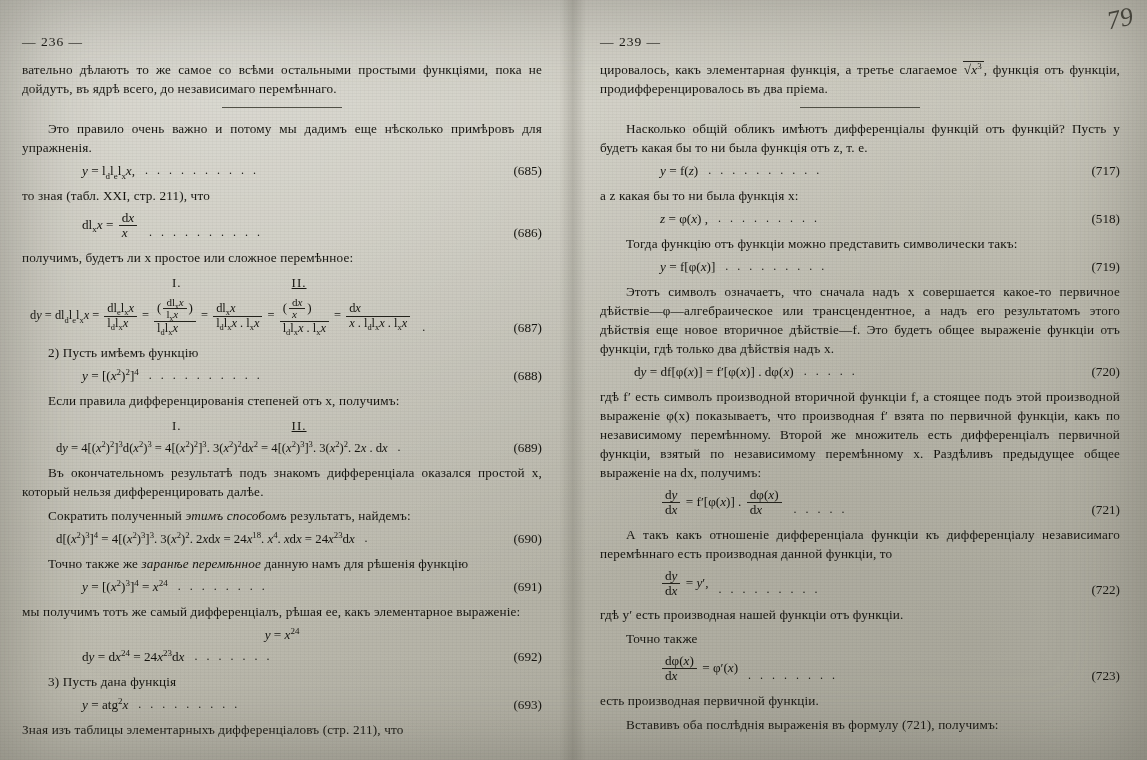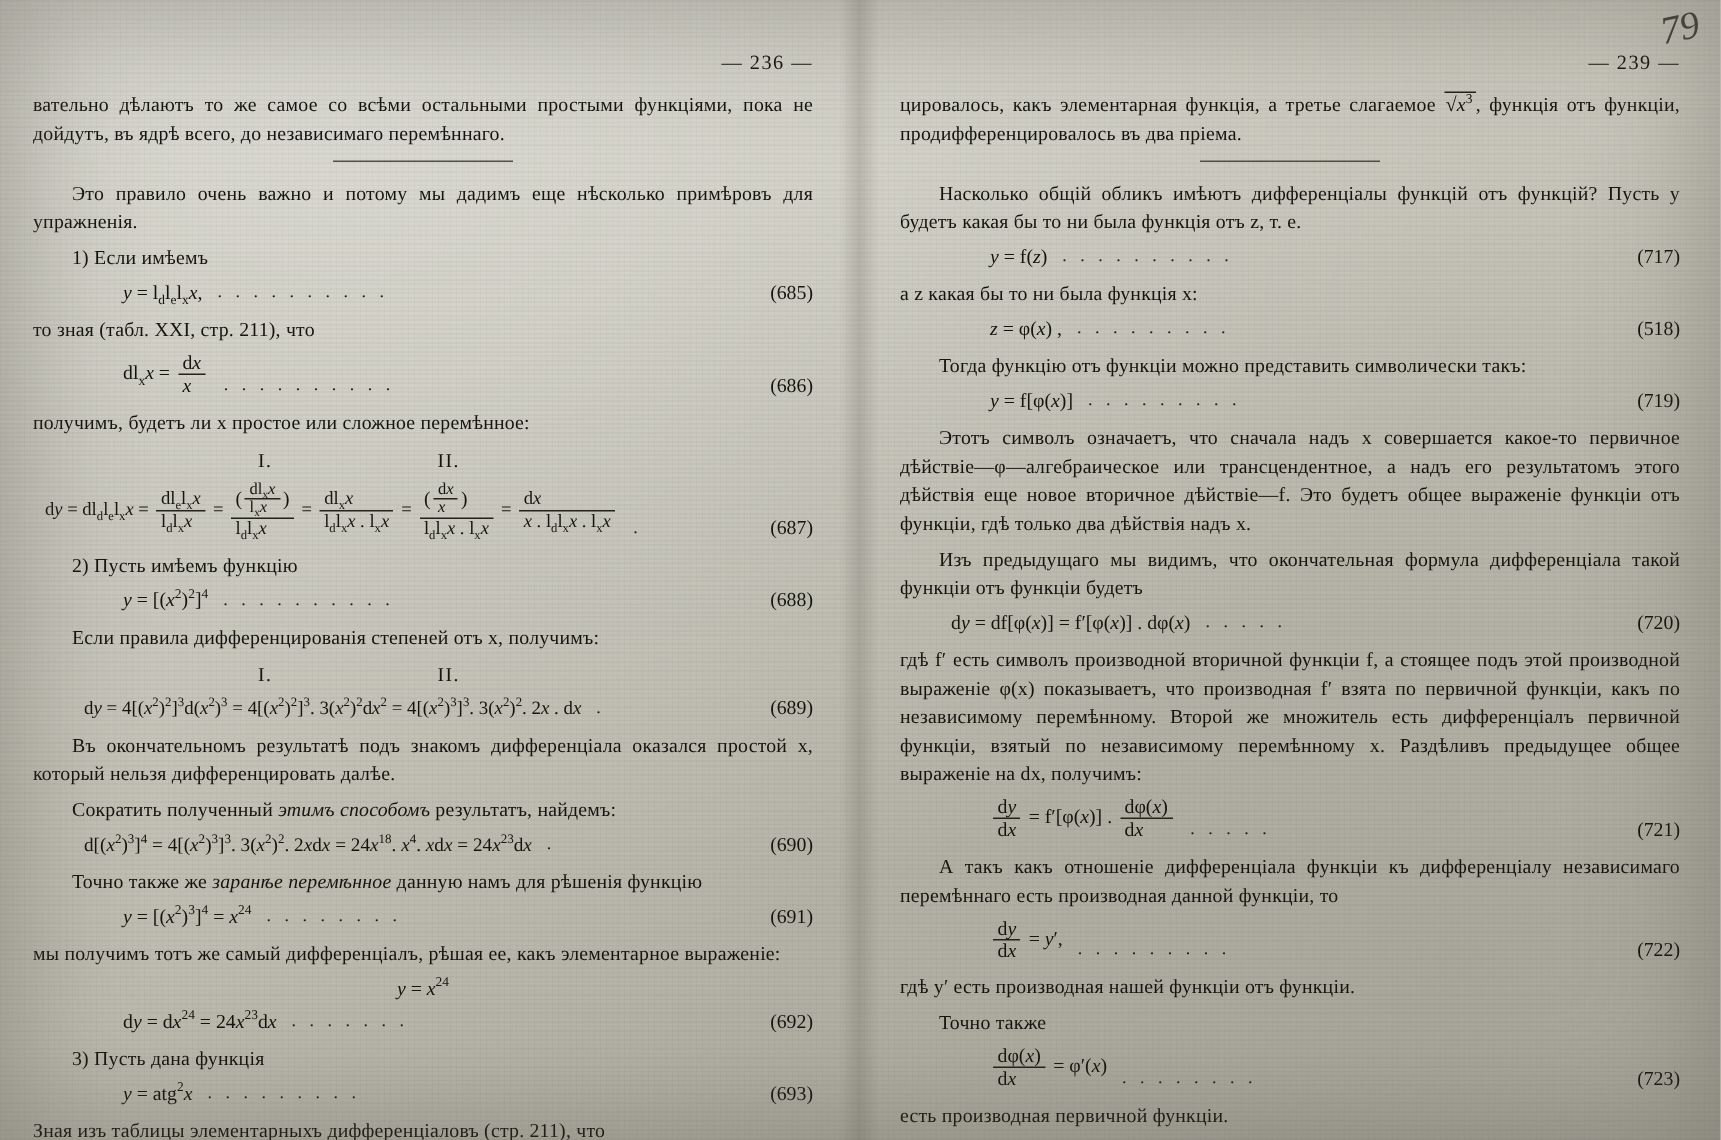--- a/index.html
+++ b/index.html
@@ -65,21 +65,21 @@
   .col {
     position: absolute;
     top: 34px;
     width: 520px;
     height: 716px;
   }
   .col-left { left: 22px; }
   .col-right { left: 600px; }
 
   .pagenum {
-    text-align: right;
+    text-align: left;
     font-size: 13.5px;
     letter-spacing: 1px;
     margin-bottom: 10px;
   }
 
   p, .para {
     font-size: 13.2px;
     line-height: 1.44;
     margin: 0 0 5px 0;
     text-align: justify;
@@ -133,21 +133,21 @@
   }
 
   
   .romans {
     display: flex;
     font-size: 13px;
     margin: 8px 0 0 0;
     letter-spacing: 1px;
   }
   .romans .r1 { margin-left: 150px; }
-  .romans .r2 { margin-left: 110px; }
+  .romans .r2 { margin-left: 110px; text-decoration: underline; }
 
   
   .frac {
     display: inline-block;
     vertical-align: middle;
     text-align: left;
     line-height: 1.08;
     margin: 0 2px;
   }
   .frac .t { display: block; padding: 0 3px; }
@@ -179,21 +179,20 @@
   <div class="col col-left">
 
     <div class="pagenum">— 236 —</div>
 
     <p class="para">вательно дѣлаютъ то же самое со всѣми остальными простыми функціями, пока не дойдутъ, въ ядрѣ всего, до независимаго перемѣннаго.</p>
 
     <div class="rule"></div>
 
     <p class="para indent">Это правило очень важно и потому мы дадимъ еще нѣсколько примѣровъ для упражненія.</p>
 
-    <p class="para indent tight">1) Если имѣемъ</p>
 
     <div class="fline">
       <span class="expr">
         <i>y</i> = l<sub>d</sub>l<sub>e</sub>l<sub>x</sub><i>x</i>,
       </span>
       <span class="dots">. . . . . . . . . .</span>
       <span class="num">(685)</span>
     </div>
 
     <p class="para">то зная (табл. XXI, стр. 211), что</p>
@@ -345,21 +344,20 @@
     <div class="fline">
       <span class="expr">
         <i>y</i> = f[φ(<i>x</i>)]
       </span>
       <span class="dots">. . . . . . . . .</span>
       <span class="num">(719)</span>
     </div>
 
     <p class="para indent">Этотъ символъ означаетъ, что сначала надъ x совершается какое-то первичное дѣйствіе—φ—алгебраическое или трансцендентное, а надъ его результатомъ этого дѣйствія еще новое вторичное дѣйствіе—f. Это будетъ общее выраженіе функціи отъ функціи, гдѣ только два дѣйствія надъ x.</p>
 
-    <p class="para indent">Изъ предыдущаго мы видимъ, что окончательная формула дифференціала такой функціи отъ функціи будетъ</p>
 
     <div class="fline narrow">
       <span class="expr">
         d<i>y</i> = df[φ(<i>x</i>)] = f′[φ(<i>x</i>)] . dφ(<i>x</i>)
       </span>
       <span class="dots">. . . . .</span>
       <span class="num">(720)</span>
     </div>
 
     <p class="para">гдѣ f′ есть символъ производной вторичной функціи f, а стоящее подъ этой производной выраженіе φ(x) показываетъ, что производная f′ взята по первичной функціи, какъ по независимому перемѣнному. Второй же множитель есть дифференціалъ первичной функціи, взятый по независимому перемѣнному x. Раздѣливъ предыдущее общее выраженіе на dx, получимъ:</p>

